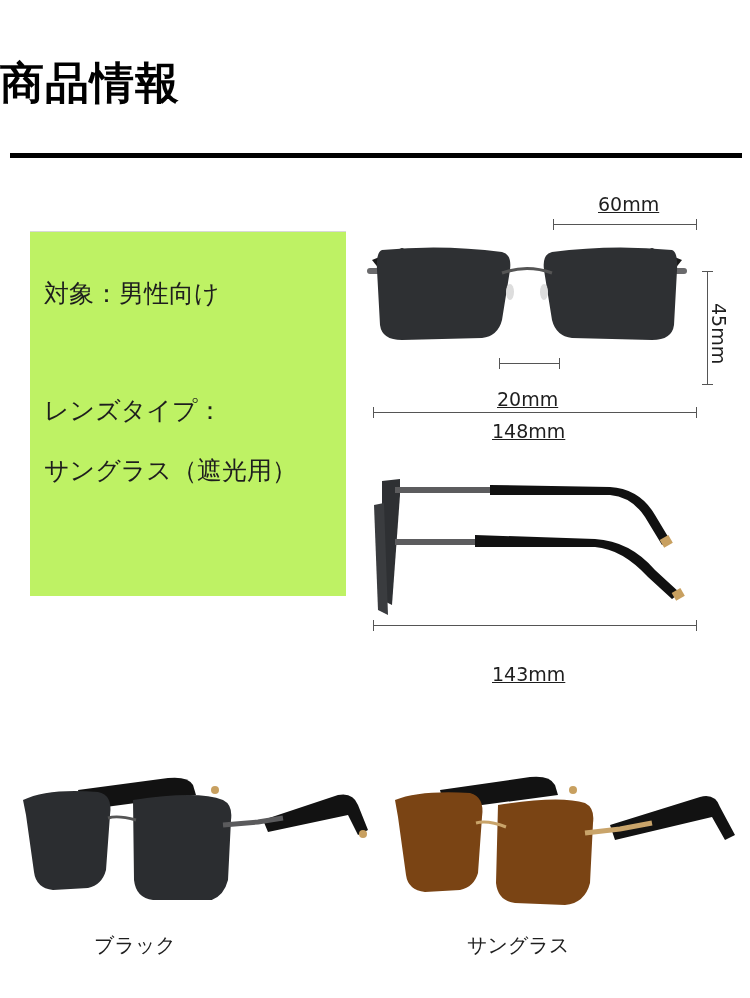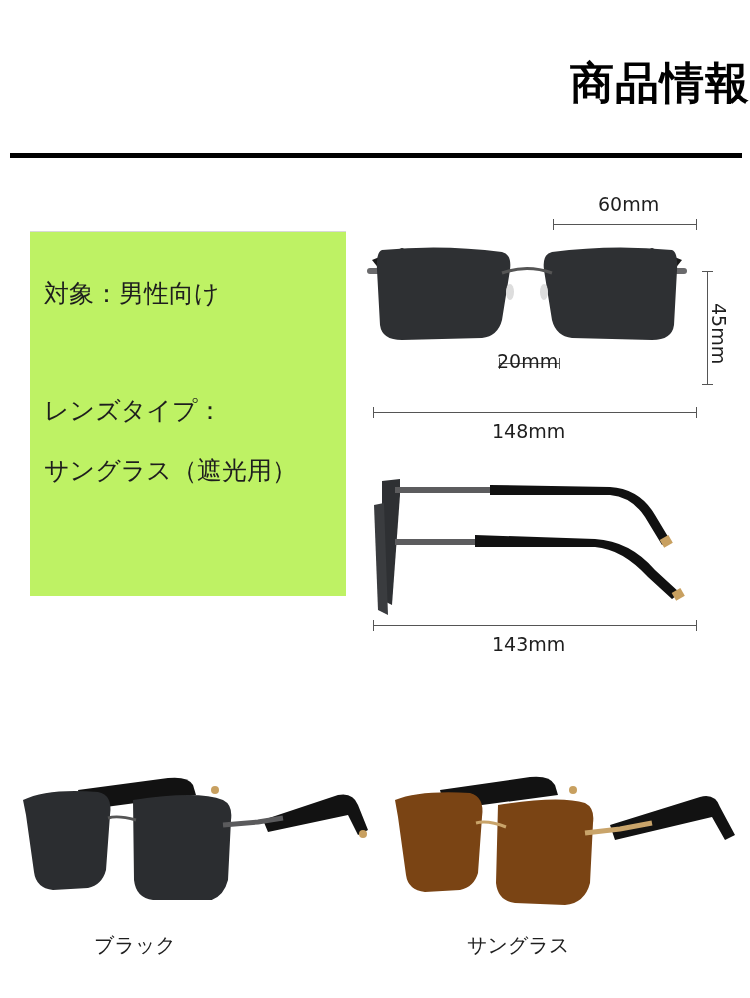--- a/index.html
+++ b/index.html
@@ -1,35 +1,35 @@
 <!DOCTYPE html>
 <html><head>
 <meta charset="utf-8">
 <style>
   html, body { margin: 0; padding: 0; }
   body {
     width: 750px; height: 998px; background: #ffffff; position: relative; overflow: hidden;
     font-family: "DejaVu Sans", "Liberation Sans", sans-serif; color: #1a1a1a;
   }
   .title {
-    position: absolute; top: 54px; left: 0; width: 750px; text-align: right;
+    position: absolute; top: 54px; left: 0; width: 750px; text-align: left;
     font-size: 44px; font-weight: bold; letter-spacing: 1px; color: #000;
   }
   .divider {
     position: absolute; top: 153px; left: 10px; width: 732px; height: 5px; background: #000;
   }
   .spec-box {
     position: absolute; left: 30px; top: 231px; width: 316px; height: 364px;
     background: #bef264; border-top: 1px solid #d8d8d8;
   }
   .spec-line {
     position: absolute; left: 14px; font-size: 25px; color: #1e1e1e; white-space: nowrap;
   }
   .dim-label {
-    position: absolute; font-size: 19px; color: #1e1e1e; white-space: nowrap;
+    position: absolute; font-size: 19px; color: #1e1e1e; white-space: nowrap; text-decoration: underline;
   }
   .dim-h { position: absolute; height: 1px; background: #555; }
   .dim-h::before, .dim-h::after {
     content: ""; position: absolute; top: -5px; width: 1px; height: 11px; background: #555;
   }
   .dim-h::before { left: 0; } .dim-h::after { right: 0; }
   .dim-v { position: absolute; width: 1px; background: #555; }
   .dim-v::before, .dim-v::after {
     content: ""; position: absolute; left: -5px; height: 1px; width: 11px; background: #555;
   }
@@ -67,38 +67,38 @@
   <path d="M310 10 Q250 4 190 12 Q180 14 182 30 L190 80 Q194 96 210 98 L290 100 Q310 100 312 85 L315 30 Q316 12 310 10 Z" fill="#2e3033"></path>
   <path d="M140 33 Q165 24 190 33" stroke="#555" stroke-width="3" fill="none"></path>
   <ellipse cx="148" cy="52" rx="4" ry="8" fill="#ddd"></ellipse>
   <ellipse cx="182" cy="52" rx="4" ry="8" fill="#ddd"></ellipse>
 </svg>
 
 <div class="dim-v" style="left:707px; top:271px; height:114px"></div>
 <div class="vlabel" style="left:730px; top:303px">45mm</div>
 
 <div class="dim-h" style="left:499px; top:363px; width:61px"></div>
-<div class="dim-label" style="left:497px; top:350px">20mm</div>
+<div class="dim-label" style="left:497px; top:388px">20mm</div>
 
 <div class="dim-h" style="left:373px; top:412px; width:324px"></div>
 <div class="dim-label" style="left:492px; top:420px">148mm</div>
 
 <svg class="img" style="left:370px; top:475px" width="340" height="140" viewBox="0 0 340 140">
   <path d="M12 6 L30 4 L30 20 L22 130 L12 125 Z" fill="#2e3033"></path>
   <path d="M4 30 L14 28 L18 140 L8 135 Z" fill="#3a3c3f"></path>
   <rect x="25" y="12" width="95" height="6" fill="#5c5c5e"></rect>
   <path d="M120 10 L240 12 Q270 14 285 40 L300 65 L292 70 L275 42 Q262 22 240 20 L120 20 Z" fill="#111"></path>
   <rect x="291" y="62" width="10" height="9" fill="#c8a060" transform="rotate(-30 296 66)"></rect>
   <rect x="25" y="64" width="80" height="6" fill="#5c5c5e"></rect>
   <path d="M105 60 L225 64 Q260 66 285 95 L310 118 L302 124 L278 102 Q252 74 225 72 L105 72 Z" fill="#111"></path>
   <rect x="303" y="115" width="10" height="9" fill="#c8a060" transform="rotate(-30 308 119)"></rect>
 </svg>
 
 <div class="dim-h" style="left:373px; top:625px; width:324px"></div>
-<div class="dim-label" style="left:492px; top:633px">143mm</div>
+<div class="dim-label" style="left:492px; top:663px">143mm</div>
 
 <svg class="img" style="left:18px; top:760px" width="350" height="140" viewBox="0 0 350 140">
   <path d="M60 30 L150 18 Q170 16 175 25 L178 35 L65 50 Z" fill="#121212"></path>
   <path d="M245 60 L320 35 Q335 32 340 45 L350 70 L340 75 L330 55 L250 72 Z" fill="#121212"></path>
   <circle cx="197" cy="30" r="4" fill="#c8a060"></circle>
   <circle cx="345" cy="74" r="4" fill="#c8a060"></circle>
   <path d="M5 40 Q30 28 80 32 Q95 35 92 55 L88 110 Q84 125 70 128 L35 130 Q18 128 16 112 L8 55 Z" fill="#2b2d30"></path>
   <path d="M115 40 Q180 30 205 40 Q215 45 213 60 L210 120 Q205 140 185 142 L135 140 Q118 138 116 120 Z" fill="#2b2d30"></path>
   <path d="M90 58 Q100 55 118 60" stroke="#555" stroke-width="3" fill="none"></path>
   <path d="M205 65 L240 62 L265 58" stroke="#5a5a5c" stroke-width="5" fill="none"></path>

